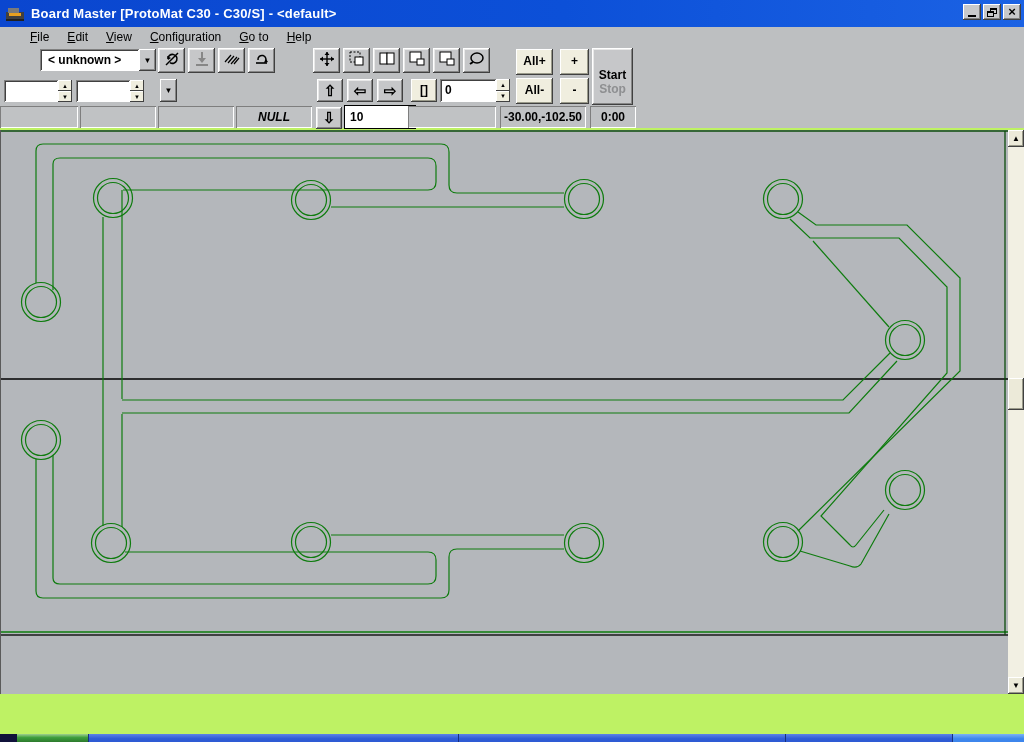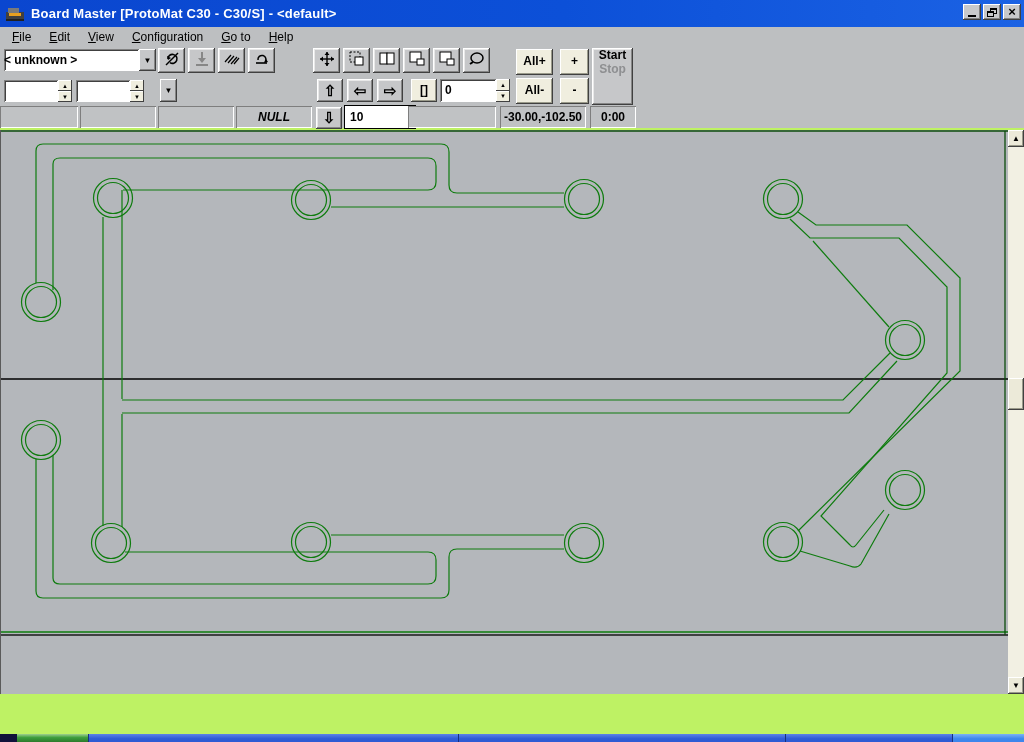--- a/index.html
+++ b/index.html
@@ -18,35 +18,35 @@
     box-shadow: inset -1px -1px 0 #404040, inset 1px 1px 0 #fff, inset -2px -2px 0 #808080;
     font-weight:bold; font-size:11px; color:#000; }
   .glyph-min { width:8px; height:2px; background:#000; margin-top:8px; }
   .glyph-restore { position:relative; width:10px; height:9px; }
   .glyph-restore .r1 { position:absolute; right:0; top:0; width:7px; height:6px; border:1px solid #000; border-top-width:2px; background:#c8c9cb;}
   .glyph-restore .r2 { position:absolute; left:0; bottom:0; width:7px; height:6px; border:1px solid #000; border-top-width:2px; background:#c8c9cb;}
   .glyph-close { font-size:13px; font-weight:bold; line-height:10px; }
 
   
   #menubar { position:absolute; left:0; top:27px; width:1024px; height:20px; background:#bdbfc1;
-    display:flex; align-items:center; padding-left:3px; }
+    display:flex; align-items:center; padding-left:21px; }
   .menu-item { padding:2px 9px; color:#000; }
   .menu-item u { text-decoration:underline; }
 
   
   #toolbar { position:absolute; left:0; top:47px; width:1024px; height:81px; background:#bdbfc1; }
   .raised { background:#c6c7c9; box-shadow: inset -1px -1px 0 #404040, inset 1px 1px 0 #fff, inset -2px -2px 0 #868686, inset 2px 2px 0 #e8e8e8; }
   .cream  { background:#f0eedf; box-shadow: inset -1px -1px 0 #404040, inset 1px 1px 0 #fff, inset -2px -2px 0 #9a9a8a; }
   .field  { background:#fff; box-shadow: inset 1px 1px 0 #808080, inset -1px -1px 0 #fff, inset 2px 2px 0 #404040;
     font-weight:bold; padding:4px 0 0 5px; color:#000; }
   .abs { position:absolute; }
   .icon-btn { width:27px; height:25px; display:flex; align-items:center; justify-content:center; }
   .combo { display:flex; }
   .combo .combo-text { flex:1; background:#fff; box-shadow: inset 1px 1px 0 #808080, inset -1px -1px 0 #fff, inset 2px 2px 0 #404040;
-    font-weight:bold; padding-top:4px; padding-left:0; white-space:nowrap; }
+    font-weight:bold; padding-top:4px; padding-left:8px; white-space:nowrap;margin-left:36px; }
   .combo .combo-drop { width:17px; background:#c6c7c9; box-shadow: inset -1px -1px 0 #404040, inset 1px 1px 0 #fff, inset -2px -2px 0 #868686;
     display:flex; align-items:center; justify-content:center; font-size:8px; }
   .spin { display:flex; flex-direction:column; width:14px; }
   .spin div { flex:1; background:#f0eedf; box-shadow: inset -1px -1px 0 #404040, inset 1px 1px 0 #fff;
     font-size:6px; display:flex; align-items:center; justify-content:center; color:#000; }
   .nav-btn { width:26px; height:23px; display:flex; align-items:center; justify-content:center; font-size:15px; font-weight:bold; }
   .status-cell { background:#c0c2c4; box-shadow: inset 1px 1px 0 #7e7e7e, inset -1px -1px 0 #fff;
     font-weight:bold; text-align:center; padding-top:4px; height:22px; }
   .ctl-label { font-weight:bold; }
 
@@ -185,21 +185,21 @@
               <line x1="5" y1="12" x2="2" y2="14" stroke="#000" stroke-width="2"></line>
             </svg></span>
         </div>
       </div>
 
     <div class="abs cream ctl-label" style="left:516px; top:2px; width:37px; height:26px; text-align:center; padding-top:5px;">All+</div>
     <div class="abs cream ctl-label" style="left:560px; top:2px; width:29px; height:26px; text-align:center; padding-top:5px;">+</div>
     <div class="abs cream ctl-label" style="left:516px; top:31px; width:37px; height:26px; text-align:center; padding-top:5px;">All-</div>
     <div class="abs cream ctl-label" style="left:560px; top:31px; width:29px; height:26px; text-align:center; padding-top:5px;">-</div>
     <div class="abs raised" style="left:592px; top:1px; width:41px; height:57px; text-align:center;">
-      <div style="font-weight:bold; margin-top:0;">Start</div>
+      <div style="font-weight:bold; margin-top:20px;">Start</div>
       <div style="font-weight:bold; color:#8e8f91;">Stop</div>
     </div>
 
     <div class="abs" style="left:4px; top:33px; display:flex;">
       <div class="field" style="width:54px; height:22px;"></div>
       <div class="spin" style="height:22px;">
           <div>▲</div>
           <div>▼</div>
         </div>
     </div>

